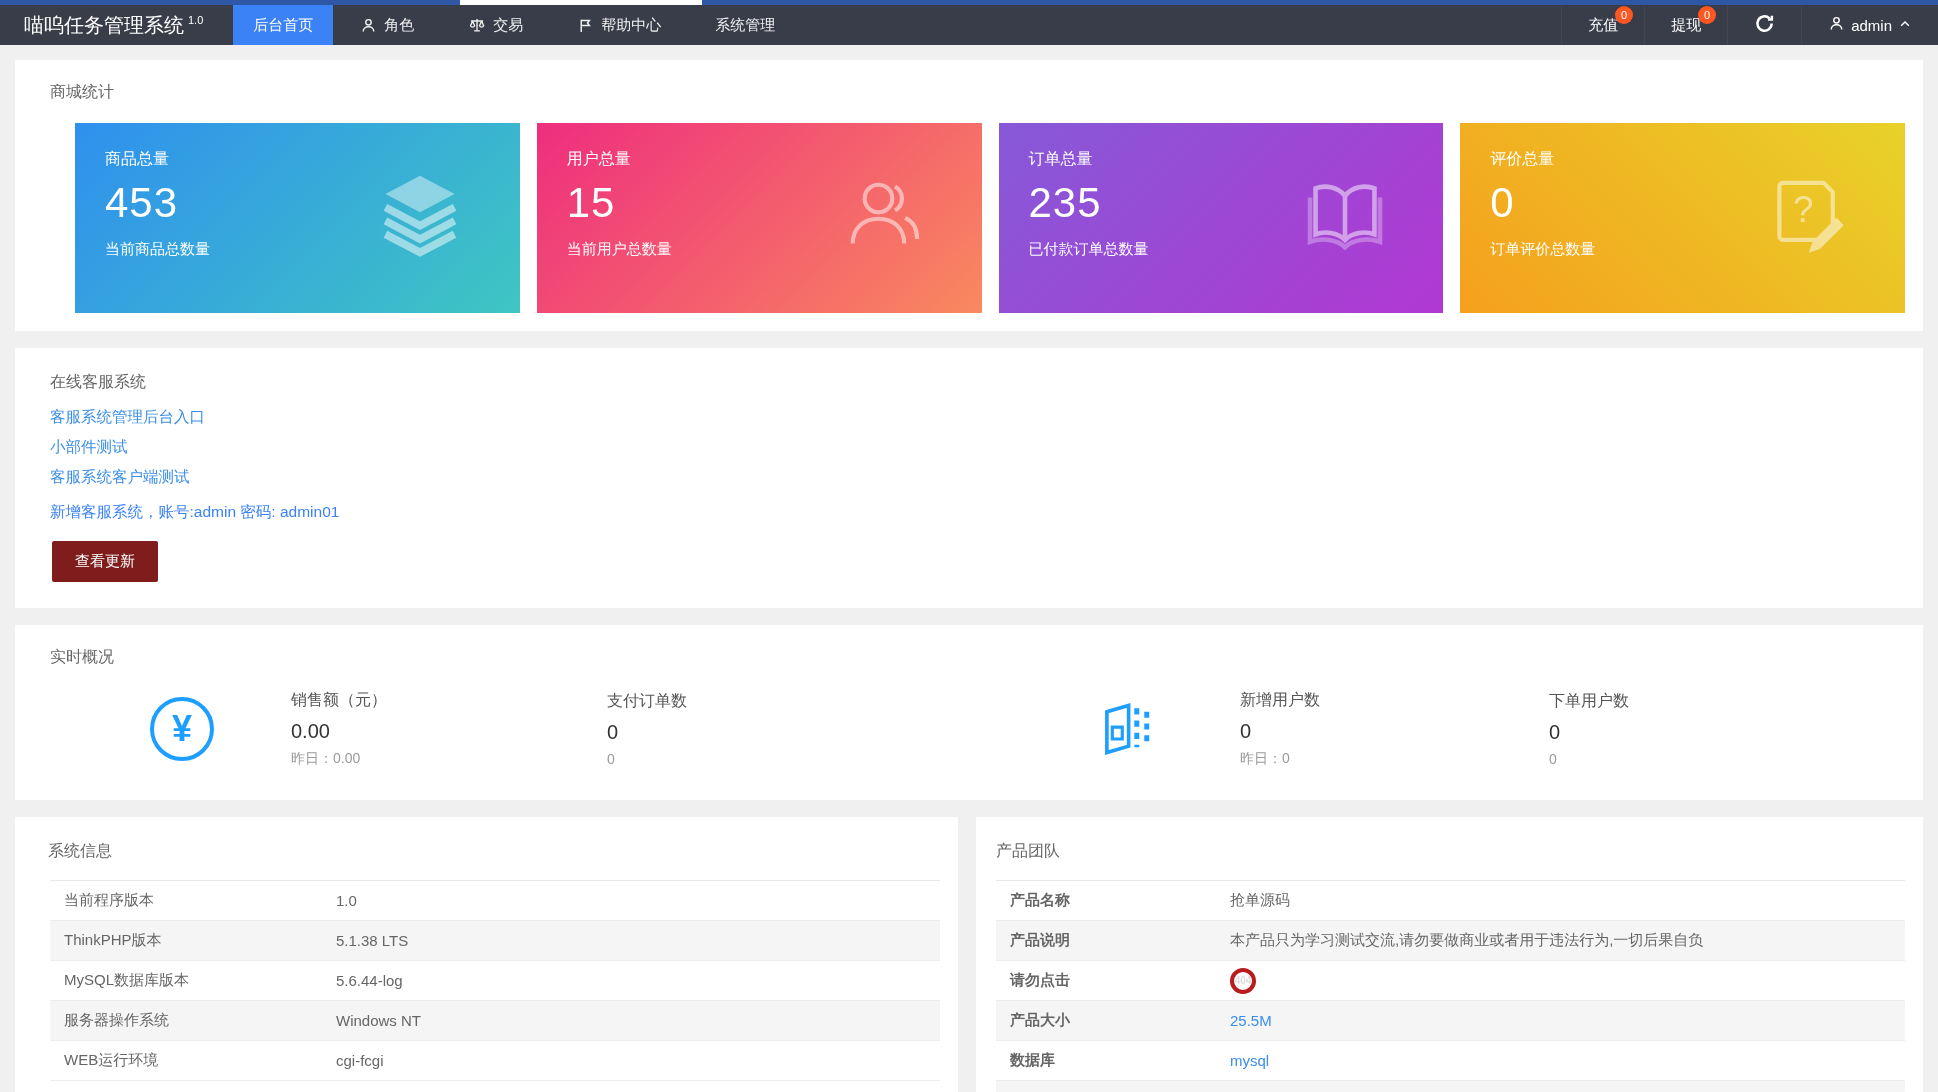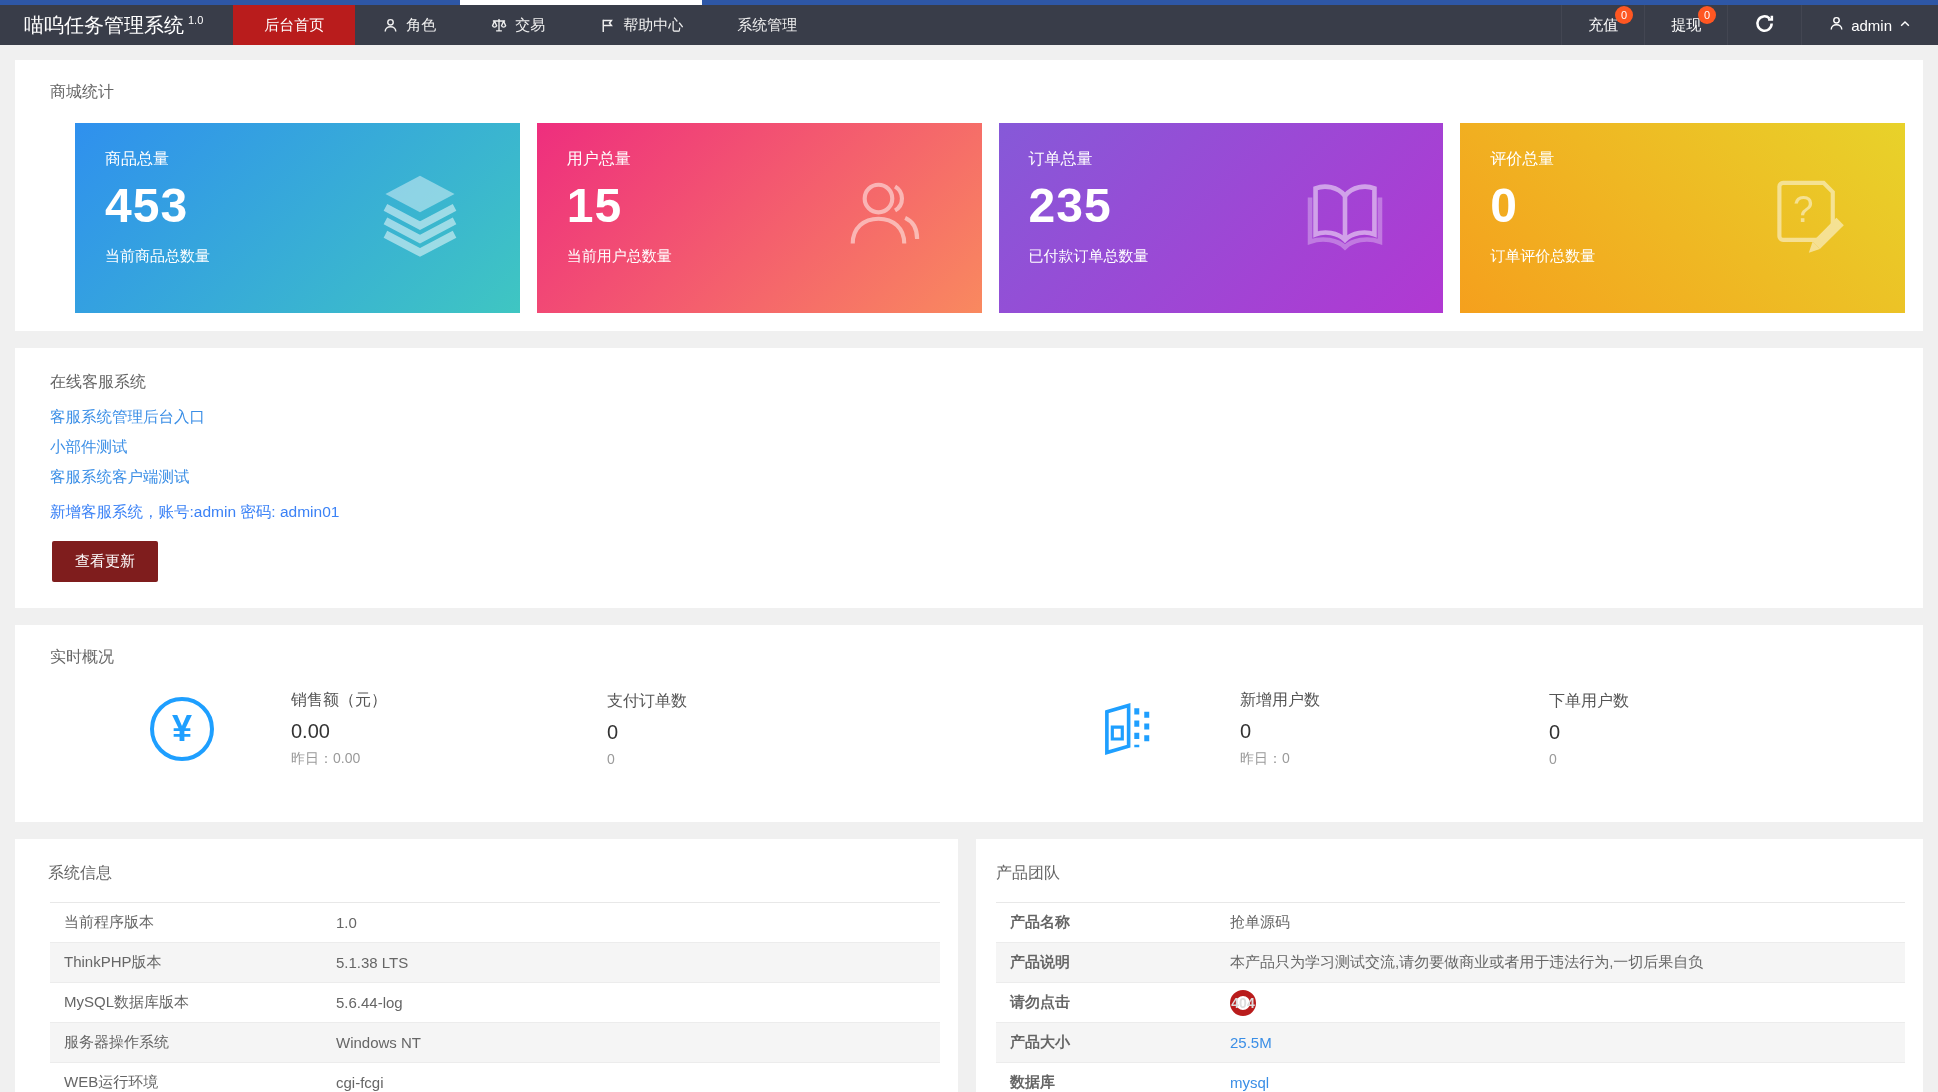--- a/index.html
+++ b/index.html
@@ -13,57 +13,57 @@
   
   .progress-strip { height:5px; background:#2e57a6; position:relative; }
   .progress-strip .seg { position:absolute; top:0; left:460px; width:242px; height:5px; background:#ffffff; }
 
   
   .navbar { height:40px; background:#393D49; display:flex; align-items:stretch; color:#fff; }
   .brand { display:flex; align-items:center; padding:0 30px 0 24px; font-size:20px; white-space:nowrap; }
   .brand sup { font-size:11px; margin-left:4px; transform:translateY(-5px); }
   .nav-tabs { display:flex; align-items:stretch; }
   .nav-tab { display:flex; align-items:center; gap:7px; padding:0 27px; font-size:15px; color:#f0f0f0; cursor:pointer; }
-  .nav-tab.active { background:#b91c1c; color:#fff; padding:0 31px;text-align:right; }
+  .nav-tab.active { background:#3b82f6; color:#fff; padding:0 20px;text-align:right; }
   .nav-tab svg { display:block; }
   .nav-right { margin-left:auto; display:flex; align-items:stretch; }
   .nav-item { position:relative; display:flex; align-items:center; gap:6px; padding:0 26px; font-size:15px; border-left:1px solid rgba(255,255,255,0.05); cursor:pointer; }
   .nav-badge { position:absolute; top:1px; right:11px; min-width:18px; height:18px; line-height:18px;
     background:#FF5722; color:#fff; border-radius:10px; font-size:11px; text-align:center; padding:0 2px; }
 
   
   .main { padding:15px; }
   .panel { background:#fff; margin-bottom:17px; }
   .panel-title { font-size:16px; font-weight:normal; color:#666; margin:0; }
 
   
   .panel-shop { padding:22px 18px 18px 20px; }
   .panel-shop .panel-title { margin:0 0 20px 15px; }
   .cards-row { display:flex; gap:17px;padding-left:40px; }
   .stat-card { flex:1; height:190px; position:relative; color:#fff; padding:26px 0 0 30px; overflow:hidden; }
   .stat-card .card-label { font-size:16px; }
-  .stat-card .card-value { font-size:48px; font-weight:700; margin:10px 0 14px 0; letter-spacing:1px; line-height:1.1; }
+  .stat-card .card-value { font-size:42px; font-weight:400; margin:10px 0 14px 0; letter-spacing:1px; line-height:1.1; }
   .stat-card .card-sub { font-size:15px; }
   .card-icon { position:absolute; right:52px; top:50%; transform:translateY(-50%); opacity:0.5; }
   .grad-blue   { background:linear-gradient(135deg,#2f90ee,#3fc6c2); }
   .grad-pink   { background:linear-gradient(135deg,#ee2e7e,#f9895f); }
   .grad-purple { background:linear-gradient(135deg,#8659d8,#b138d2); }
   .grad-orange { background:linear-gradient(45deg,#f5a01d,#e8d22a); }
 
   
   .panel-service { padding:24px 20px 26px 20px; }
   .panel-service .panel-title { margin:0 0 14px 15px; }
   .svc-link { display:block; color:#3a8ee6; font-size:15.5px; text-decoration:none; margin:9px 0 9px 15px; width:max-content; }
   .svc-note { font-size:15.5px; color:#3b82f6; margin:14px 0 18px 15px; }
   .btn-orange { display:inline-block; margin-left:17px; background:#7f1d1d; color:#fff; border:none;
     font-size:15px; padding:11px 23px; border-radius:2px; cursor:pointer;
     font-family:"Liberation Sans","DejaVu Sans",sans-serif; }
 
   
-  .panel-realtime { padding:22px 20px 54px 20px; }
+  .panel-realtime { padding:22px 20px 32px 20px; }
   .panel-realtime .panel-title { margin:0 0 0 15px; }
   .rt-row { display:flex; align-items:center; margin-top:22px; }
   .yen-circle { width:64px; height:64px; border:4px solid #1E9FFF; border-radius:50%;
     display:flex; align-items:center; justify-content:center; color:#1E9FFF; font-size:36px; font-weight:bold;
     margin-left:115px; flex:none; }
   .rt-icon2 { margin-left:186px; flex:none; width:64px; display:flex; justify-content:center; }
   .rt-stat { flex:none; }
   .rt-stat .label { font-size:16px; color:#555; }
   .rt-stat .value { font-size:20px; color:#333; margin:9px 0 7px 0; }
   .rt-stat .sub { font-size:14px; color:#9a9a9a; }
@@ -81,22 +81,22 @@
   .panel-team .panel-title { margin:0 0 18px 0; }
   .panel-team table { width:100%; }
   table.info { border-collapse:collapse; font-size:15px; color:#666; }
   table.info tr { height:40px; }
   table.info tr:nth-child(even) td { background:#f5f5f5; }
   table.info td { border-bottom:1px solid #ececec; padding:0 0 0 14px; }
   table.info tr:first-child td { border-top:1px solid #e8e8e8; }
   td.t-label { width:272px; }
   .panel-team td.t-label { width:220px;font-weight:bold; }
   .t-link { color:#3a8ee6; cursor:pointer; text-decoration:none; }
-  .badge-404 { display:inline-flex; width:26px; height:26px; border:6px solid #b91c1c; border-radius:50%;
-    color:#ddd; font-size:14px; align-items:center; justify-content:center; vertical-align:middle; cursor:pointer;font-weight:bold; }
+  .badge-404 { display:inline-flex; width:26px; height:26px; border:4px solid #b91c1c; border-radius:50%;
+    color:#ddd; font-size:10px; align-items:center; justify-content:center; vertical-align:middle; cursor:pointer;font-weight:bold; }
   svg { flex:none; }
 </style>
 </head>
 <body>
 
 <div class="progress-strip">
   <div class="seg"></div>
 </div>
 
 <div class="navbar">

